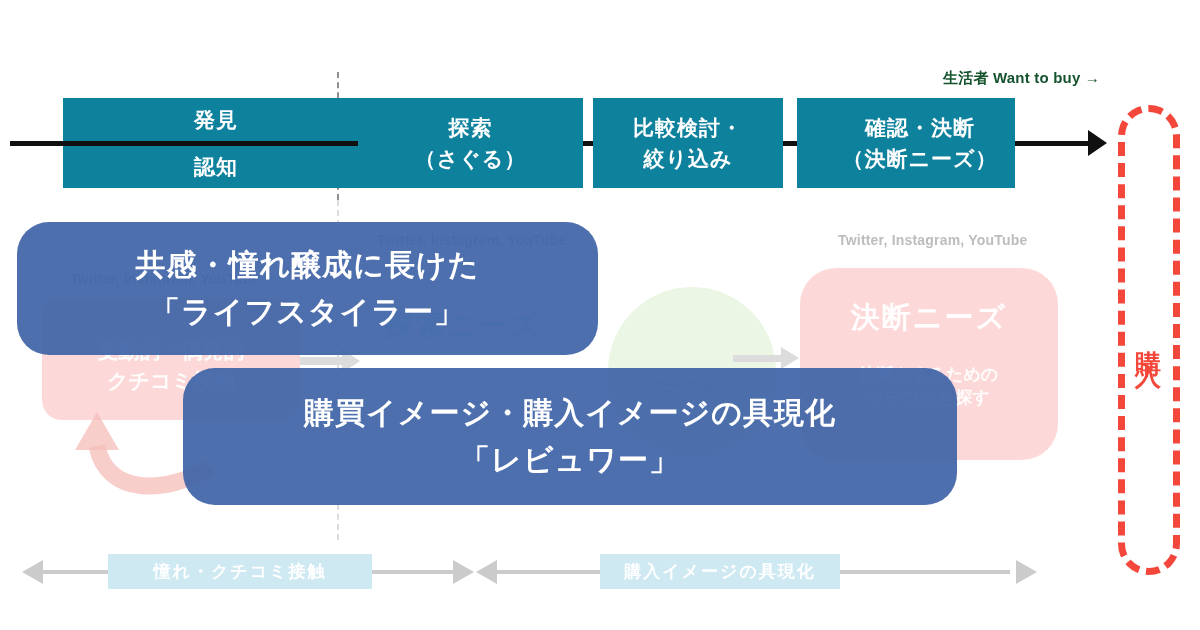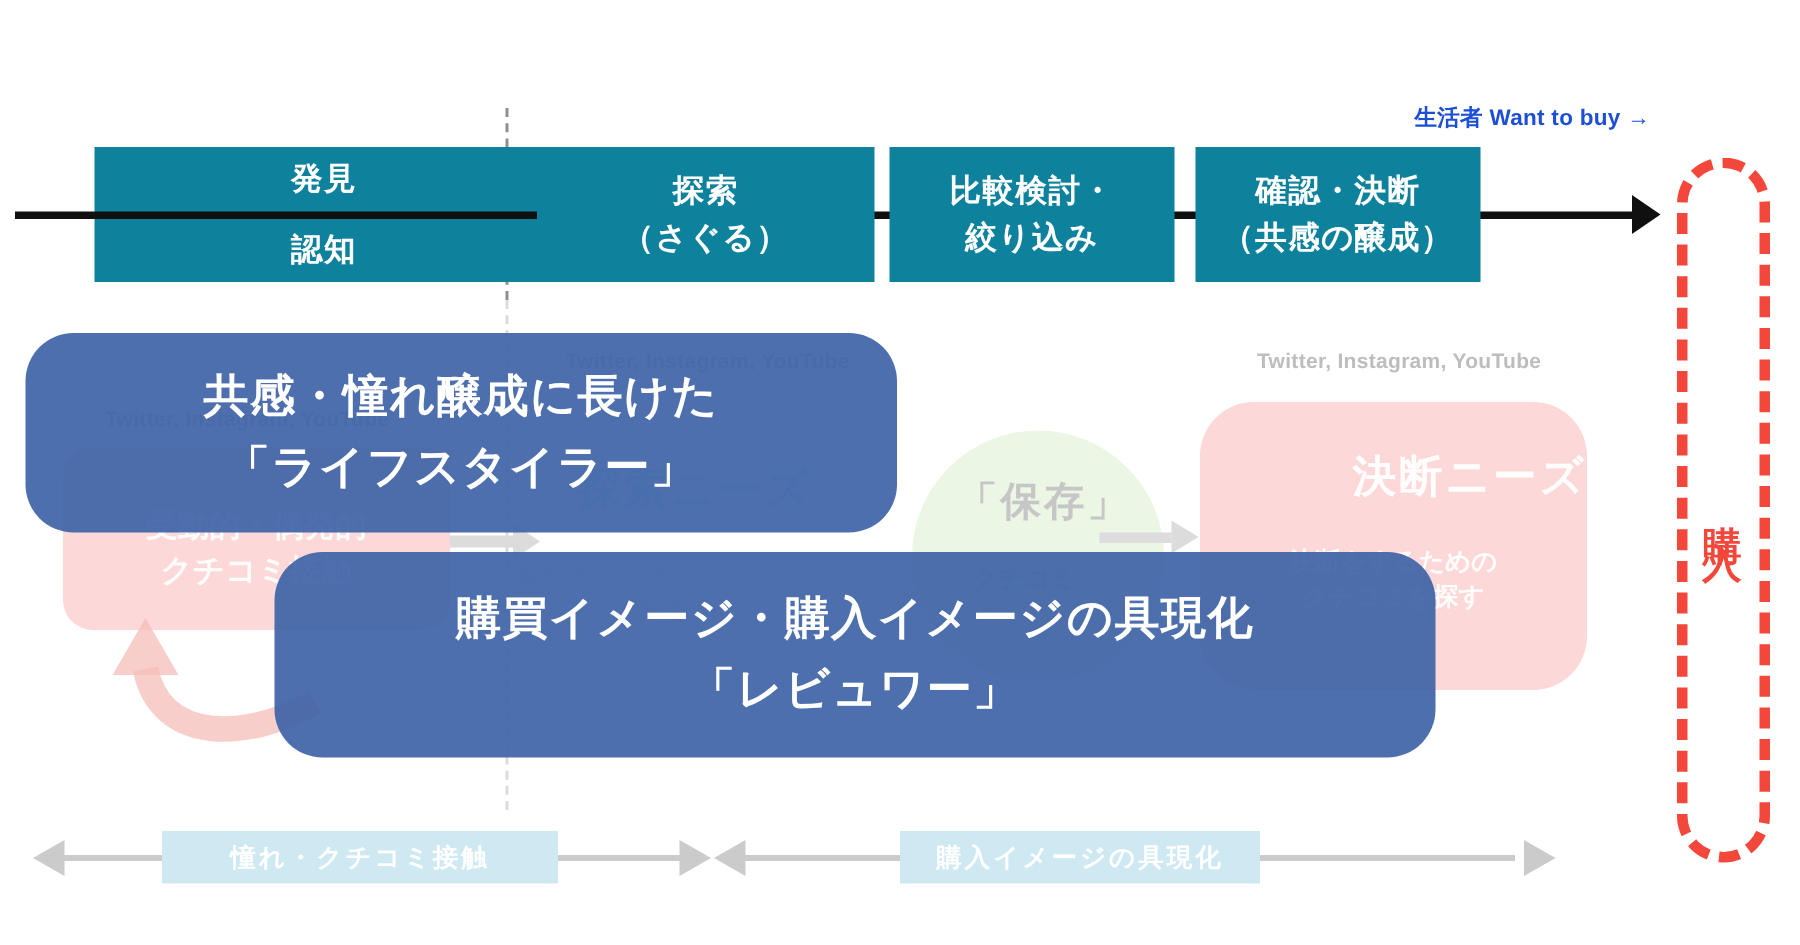--- a/index.html
+++ b/index.html
@@ -12,42 +12,42 @@
   
   .stage{
     background:#0E819D;color:#fff;font-weight:bold;font-size:21px;
     display:flex;flex-direction:column;align-items:center;justify-content:center;
     text-align:center;line-height:1.5;z-index:5;letter-spacing:1px;
   }
   .stage1{left:18px;top:98px;width:306px;height:90px;z-index:3;justify-content:space-between;padding:6px 0;box-sizing:border-box;margin-left:45px;}
   .stage1 span{display:block;}
   .stage2{left:358px;top:98px;width:225px;height:90px;}
   .stage3{left:593px;top:98px;width:190px;height:90px;}
-  .stage4{left:797px;top:98px;width:190px;height:90px;}
+  .stage4{left:797px;top:98px;width:190px;height:90px;padding-left:28px;}
 
   .timeline{left:10px;top:141px;width:1080px;height:5px;background:#101010;z-index:4;}
   .timeline-head{
     left:1088px;top:130px;width:0;height:0;z-index:4;
     border-left:19px solid #101010;border-top:13px solid transparent;border-bottom:13px solid transparent;
   }
-  .want-to-buy{left:943px;top:69px;font-size:15px;font-weight:bold;color:#1d4ed8;z-index:4;letter-spacing:.2px;}
+  .want-to-buy{left:943px;top:69px;font-size:15px;font-weight:bold;color:#14532d;z-index:4;letter-spacing:.2px;}
 
   .divider-strong{left:337px;top:72px;height:128px;width:0;border-left:2px dashed #8f8f8f;z-index:2;}
   .divider-faint{left:337px;top:200px;height:340px;width:0;border-left:2px dashed #dcdcdc;z-index:1;}
 
   
   .sns-label{color:#bdbdbd;font-weight:bold;font-size:14px;z-index:1;letter-spacing:.2px;}
   .sns1{left:70px;top:271px;}
   .sns2{left:377px;top:232px;}
   .sns4{left:838px;top:232px;}
 
   .pink-box{background:#FCD9D8;z-index:1;color:rgba(255,255,255,.92);font-weight:bold;text-align:center;box-sizing:border-box;}
   .pink1{left:42px;top:298px;width:258px;height:122px;border-radius:20px;font-size:21px;line-height:1.45;padding-top:38px;}
   .pink4{left:800px;top:268px;width:258px;height:192px;border-radius:36px;padding-top:30px;}
-  .ghost-title{font-size:29px;letter-spacing:2px;color:rgba(255,255,255,.95);font-weight:bold;text-align:right;}
+  .ghost-title{font-size:29px;letter-spacing:2px;color:rgba(255,255,255,.95);font-weight:bold;}
   .pink4 .ghost-sub{margin-top:26px;font-size:17px;line-height:1.35;color:rgba(255,255,255,.9);font-weight:bold;}
 
   .green-circle{left:608px;top:287px;width:168px;height:168px;border-radius:50%;background:#EBF6E4;z-index:1;}
   .save-label{left:638px;top:316px;font-size:27px;font-weight:bold;color:#c6c6c6;z-index:1;letter-spacing:2px;}
   .kuchikomi3{left:648px;top:374px;font-size:17px;font-weight:bold;color:#bfdde3;z-index:1;}
 
   .ghost2-title{left:385px;top:306px;font-size:29px;font-weight:bold;color:#cfeef4;z-index:1;letter-spacing:2px;}
   .ghost2-l1{left:330px;top:372px;font-size:17px;font-weight:bold;color:#e9f3f5;z-index:1;}
   .ghost2-l2{left:338px;top:394px;font-size:17px;font-weight:bold;color:#e9f3f5;z-index:1;}
 
@@ -118,21 +118,20 @@
   </svg>
 
   <div class="abs ghost2-title">探索ニーズ</div>
   <div class="abs ghost2-l1">可能性を広げる</div>
   <div class="abs ghost2-l2">クチコミを探す</div>
 
   <div class="abs gray-arrow-line ga1-line"></div>
   <div class="abs gray-arrow-head ga1-head"></div>
 
   <div class="abs green-circle"></div>
-  <div class="abs save-label">「保存」</div>
   <div class="abs kuchikomi3">クチコミ</div>
 
   <div class="abs gray-arrow-line ga2-line"></div>
   <div class="abs gray-arrow-head ga2-head"></div>
 
   <div class="abs pink-box pink4">
     <div class="ghost-title">決断ニーズ</div>
     <div class="ghost-sub">
       <span>決断をするための</span><br>
       <span>クチコミを探す</span>
@@ -149,21 +148,21 @@
   <div class="abs stage stage3">
     <span>比較検討・</span>
     <span>絞り込み</span>
   </div>
   <div class="abs stage stage2">
     <span>探索</span>
     <span>（さぐる）</span>
   </div>
   <div class="abs stage stage4">
     <span>確認・決断</span>
-    <span>（共感の醸成）</span>
+    <span>（決断ニーズ）</span>
   </div>
 
   <div class="abs want-to-buy">生活者 Want to buy →</div>
 
   <div class="abs capsule">
     <div class="capsule-text">購入</div>
   </div>
 
   <div class="abs overlay overlay1">
     <span>共感・憧れ醸成に長けた</span>

